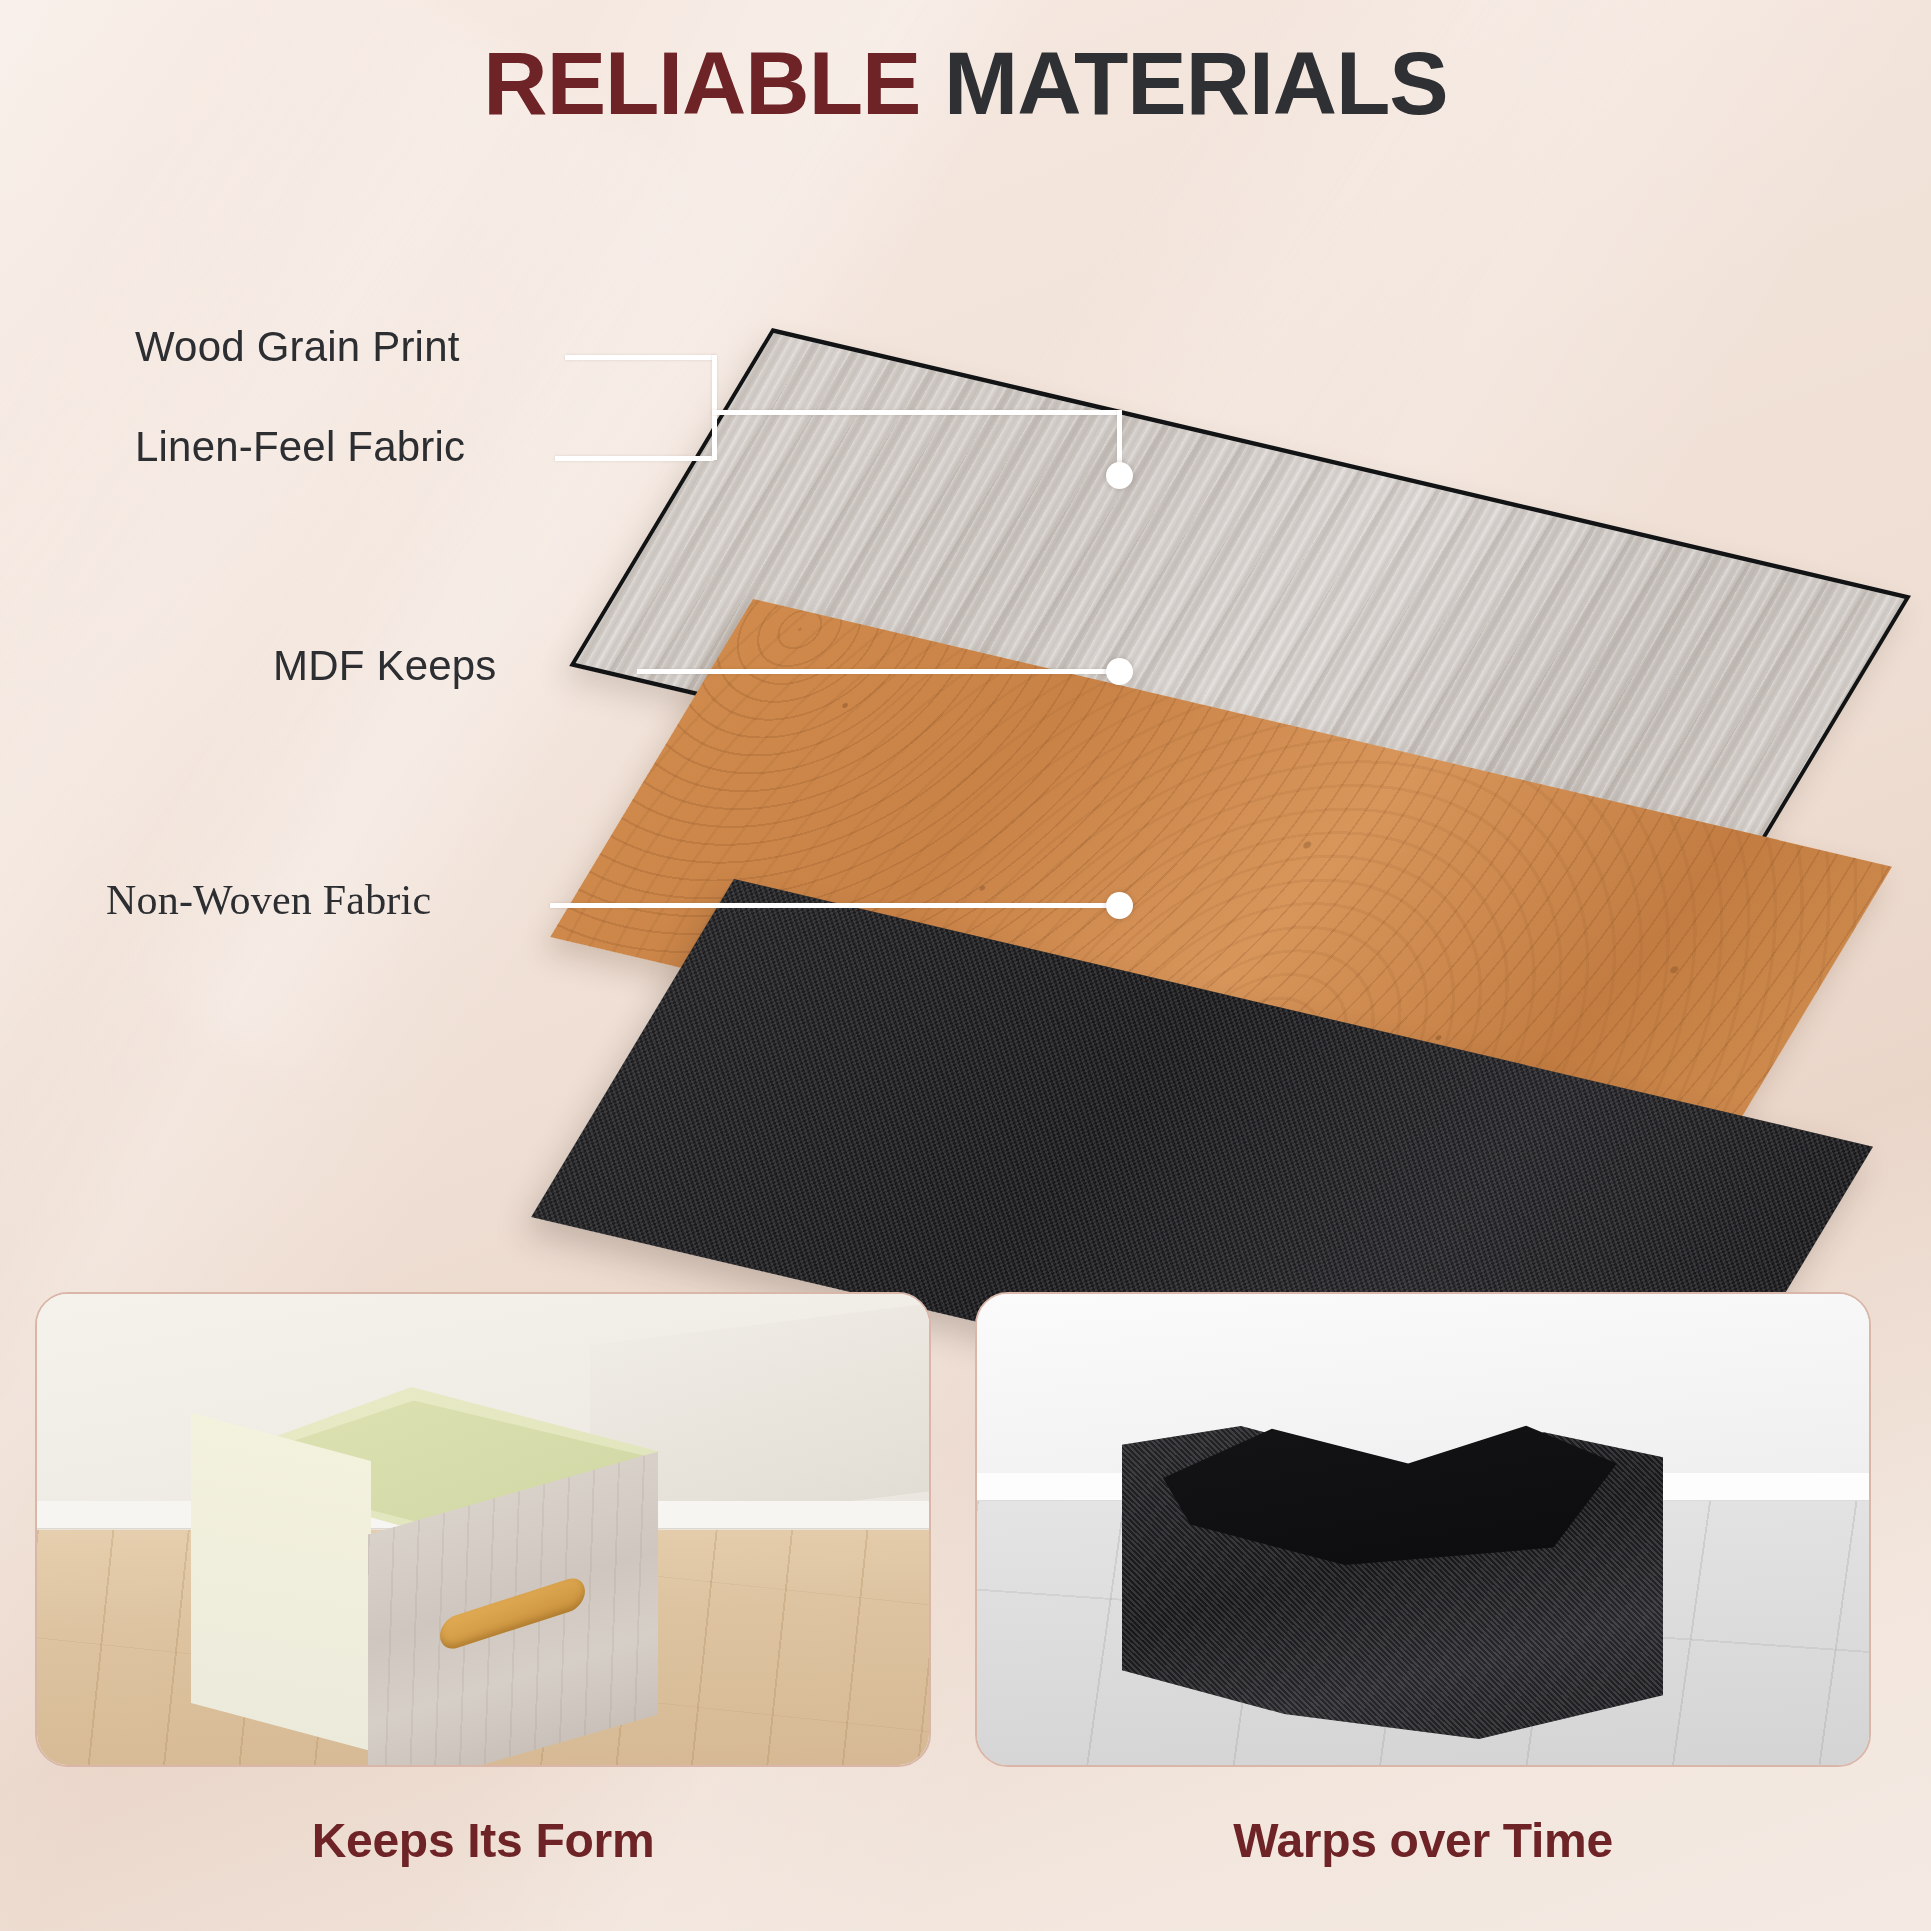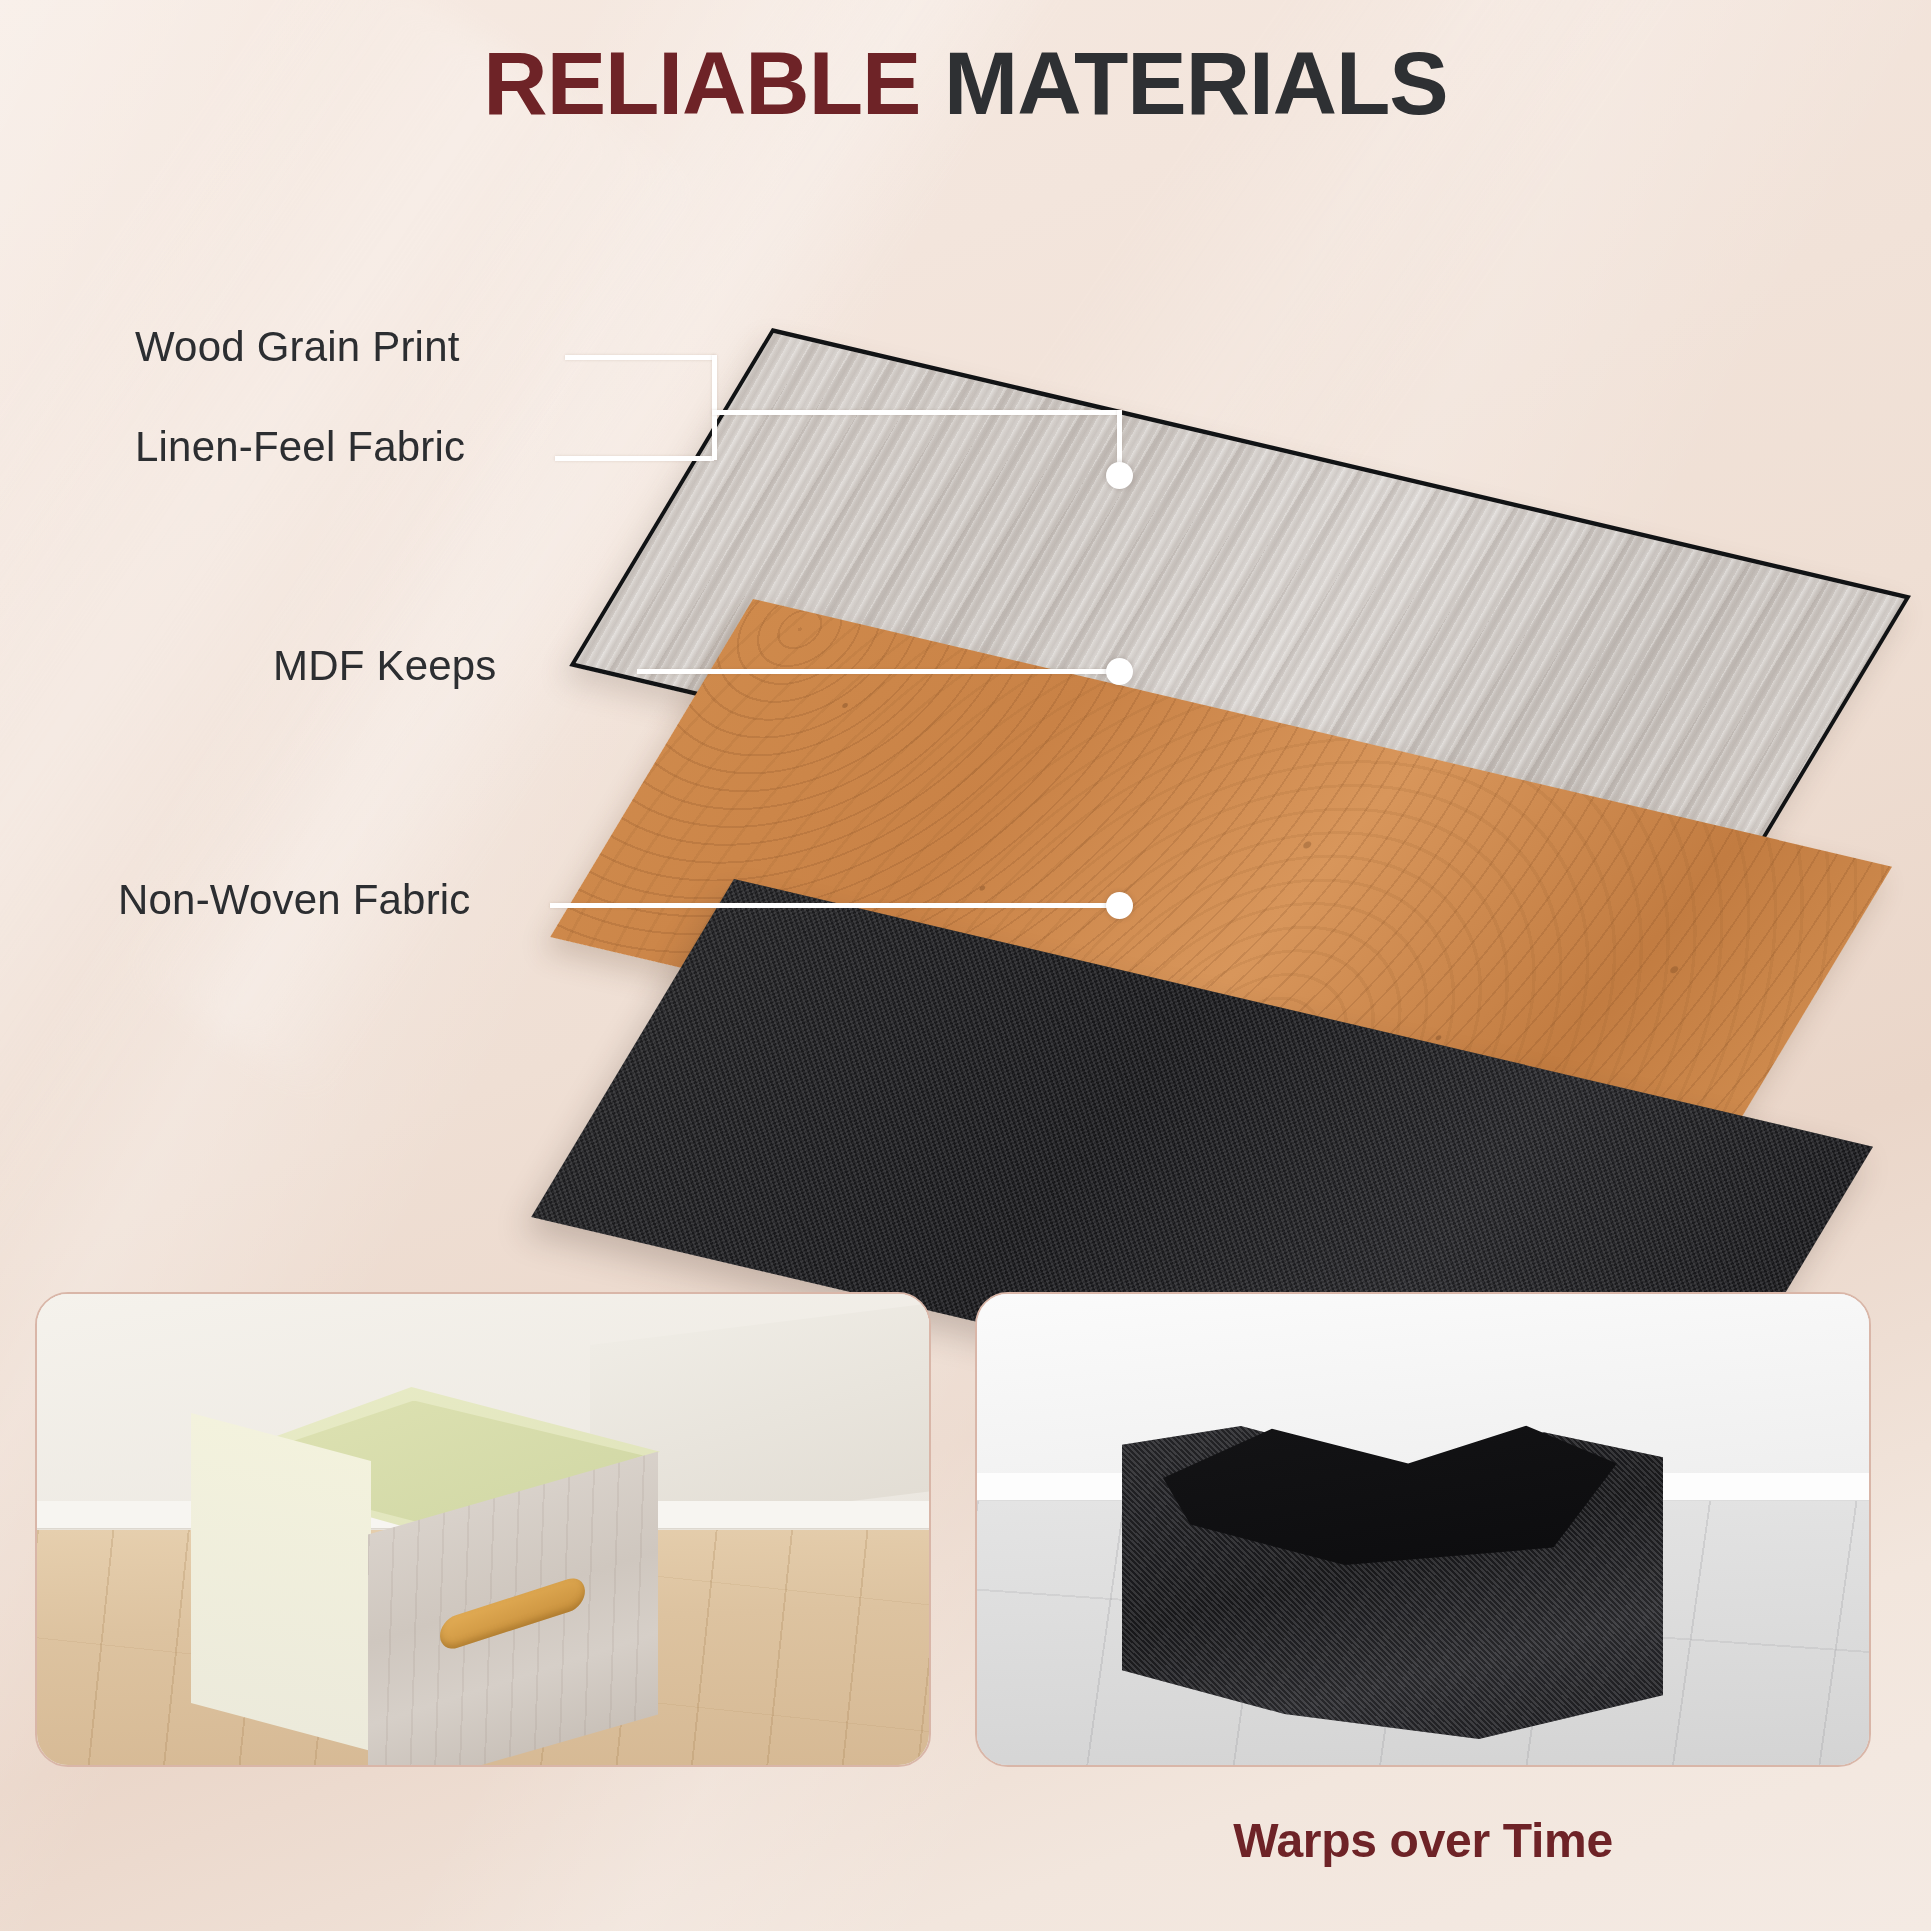--- a/index.html
+++ b/index.html
@@ -89,21 +89,21 @@
     position:absolute;
     color:#2c2e31;
     font-size:42px;
     font-weight:400;
     white-space:nowrap;
     letter-spacing:0.2px;
   }
   #lbl-wood   { left:135px; top:323px; }
   #lbl-linen  { left:135px; top:423px; }
   #lbl-mdf    { left:273px; top:642px; }
-  #lbl-nonwov { left:118px; top:876px; }
+  #lbl-nonwov { left:106px; top:876px;font-family:Liberation Serif, serif; }
 
   .leader { position:absolute; background:#ffffff; box-shadow:0 0 2.9px rgba(120,90,70,0.18); }
   .dot {
     position:absolute; width:27px; height:27px; border-radius:50%;
     background:#ffffff; box-shadow:0 0 5.8px rgba(80,60,50,0.25);
   }
 
   
   .card {
     position:absolute;
@@ -277,16 +277,17 @@
       <div class="wall-right"></div>
       <div class="baseboard-right"></div>
       <div class="floor-right"></div>
       <div class="box" id="box-bad">
         <div class="bb-body"></div>
         <div class="bb-inner"></div>
       </div>
     </div>
   </div>
 
+  <div class="caption" id="cap-left">Keeps Its Form</div>
   <div class="caption" id="cap-right">Warps over Time</div>
 
 </div>
 
 
 </body></html>

